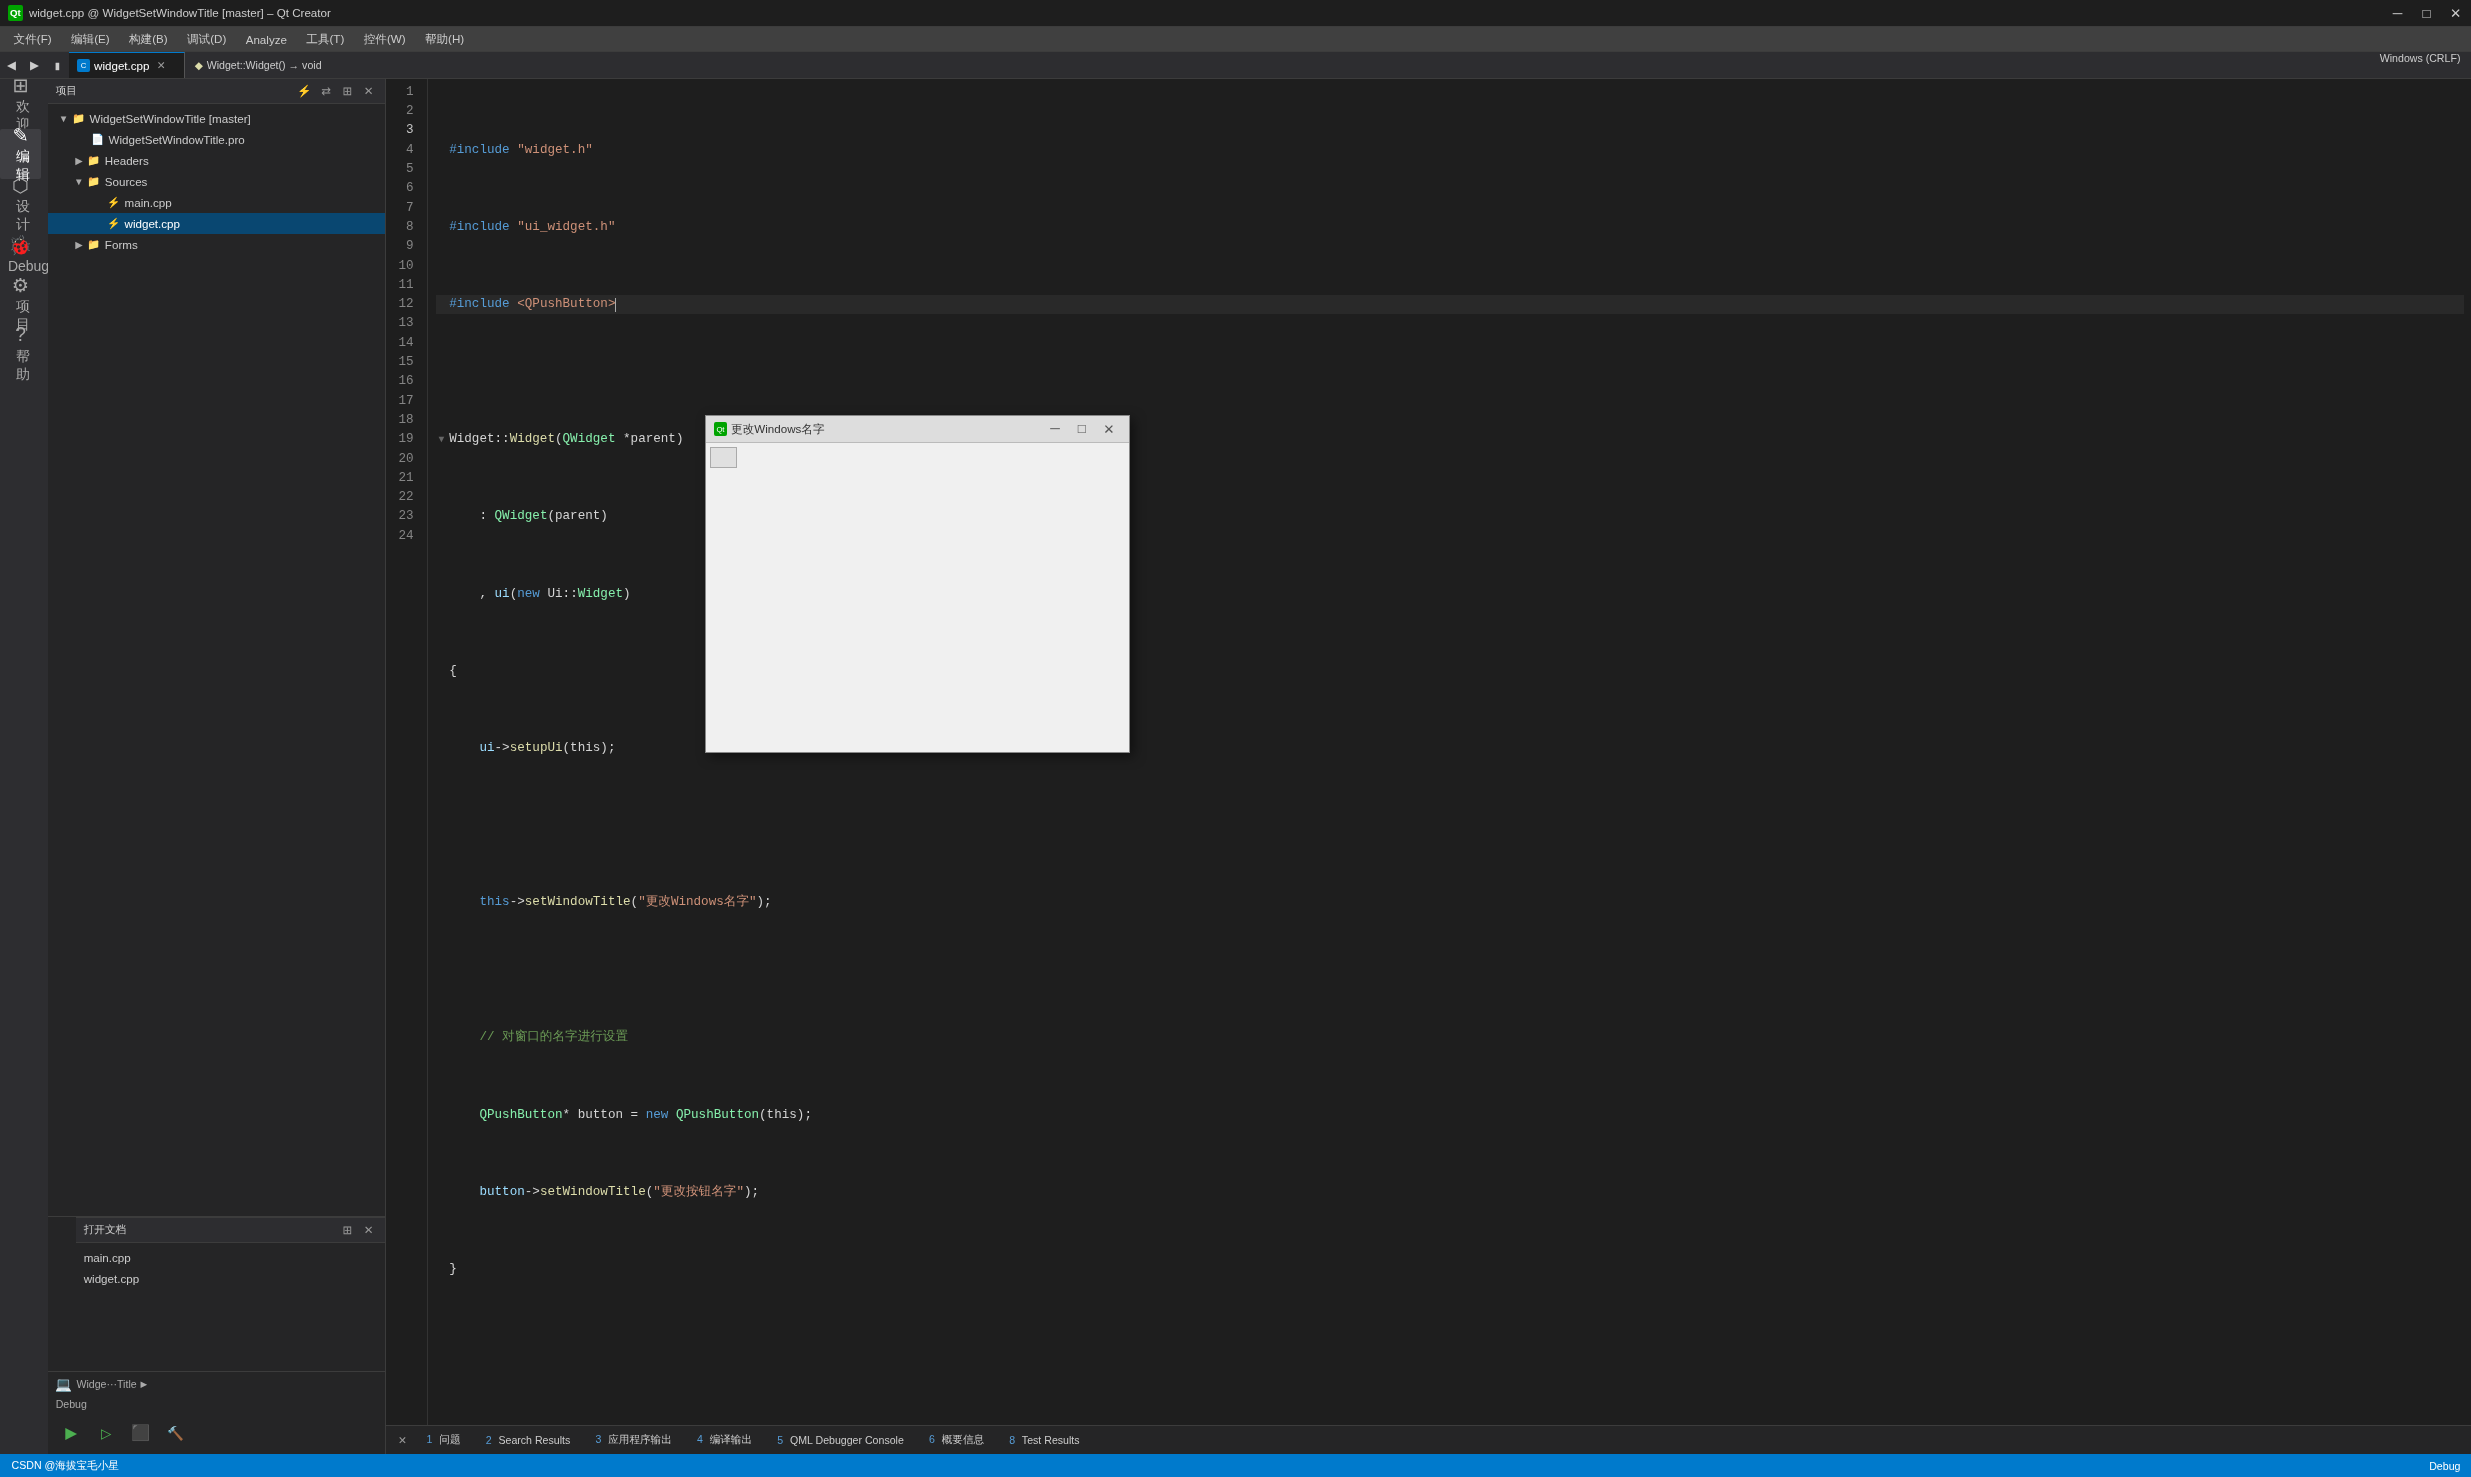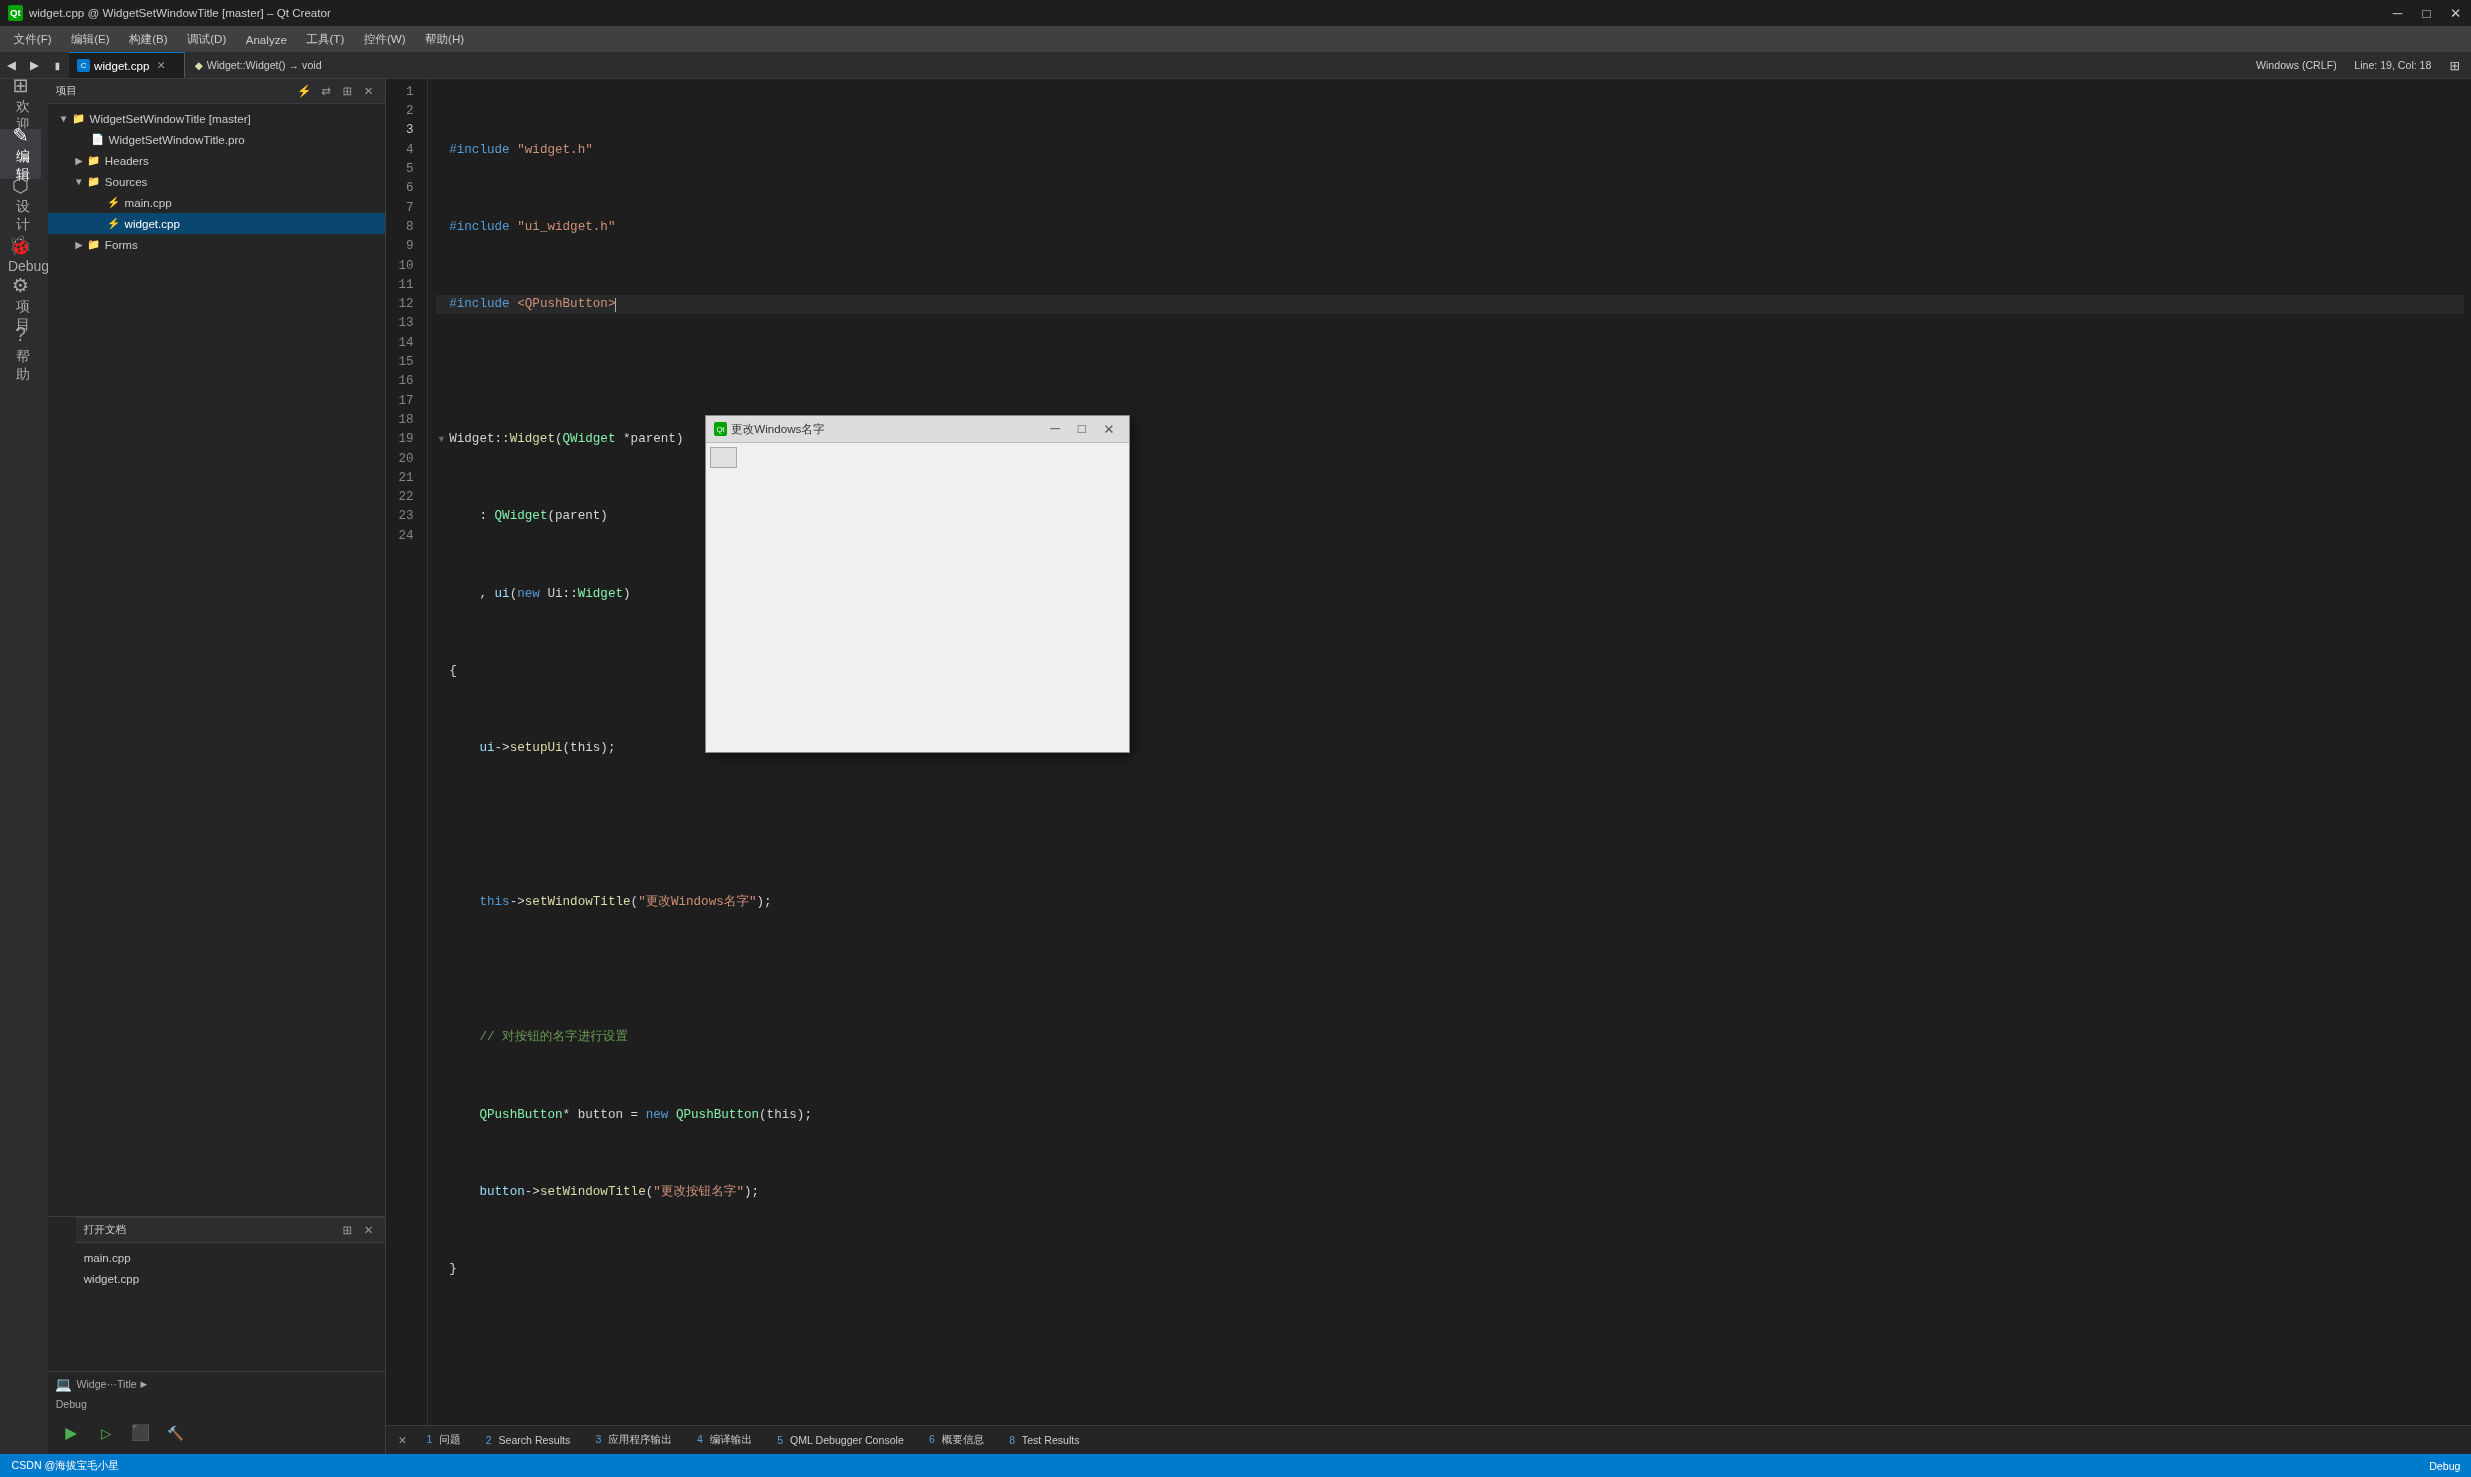--- a/index.html
+++ b/index.html
@@ -147,22 +147,23 @@
       display: flex;
       align-items: center;
       padding: 0 9.7px;
       color: #ccc;
       font-size: 10.6px;
       gap: 3.9px;
     }
     .tab-right-controls {
       display: flex;
       align-items: center;
-      gap: 6px;
+      gap: 19px;
       padding: 0 5.8px;
+      flex-direction: column;
     }
     .sidebar-icon-item {
       width: 41px;
       height: 50px;
       display: flex;
       flex-direction: column;
       align-items: center;
       justify-content: center;
       cursor: pointer;
       color: #aaa;
@@ -789,21 +790,21 @@
               <span class="fold-indicator"> </span>
               <span class="punct">    </span><span class="kw">this</span><span class="punct">-&gt;</span><span class="fn">setWindowTitle</span><span class="punct">(</span><span class="str">"更改Windows名字"</span><span class="punct">);</span>
             </div>
             
             <div class="code-line">
               <span class="fold-indicator"> </span>
             </div>
             
             <div class="code-line">
               <span class="fold-indicator"> </span>
-              <span class="cmt">    // 对按钮的名字进行设置</span>
+              <span class="cmt">    // 对窗口的名字进行设置</span>
             </div>
             
             <div class="code-line">
               <span class="fold-indicator"> </span>
               <span class="punct">    </span><span class="type">QPushButton</span><span class="punct">* button = </span><span class="kw">new </span><span class="type">QPushButton</span><span class="punct">(this);</span>
             </div>
             
             <div class="code-line">
               <span class="fold-indicator"> </span>
               <span class="punct">    </span><span class="var">button</span><span class="punct">-&gt;</span><span class="fn">setWindowTitle</span><span class="punct">(</span><span class="str">"更改按钮名字"</span><span class="punct">);</span>

